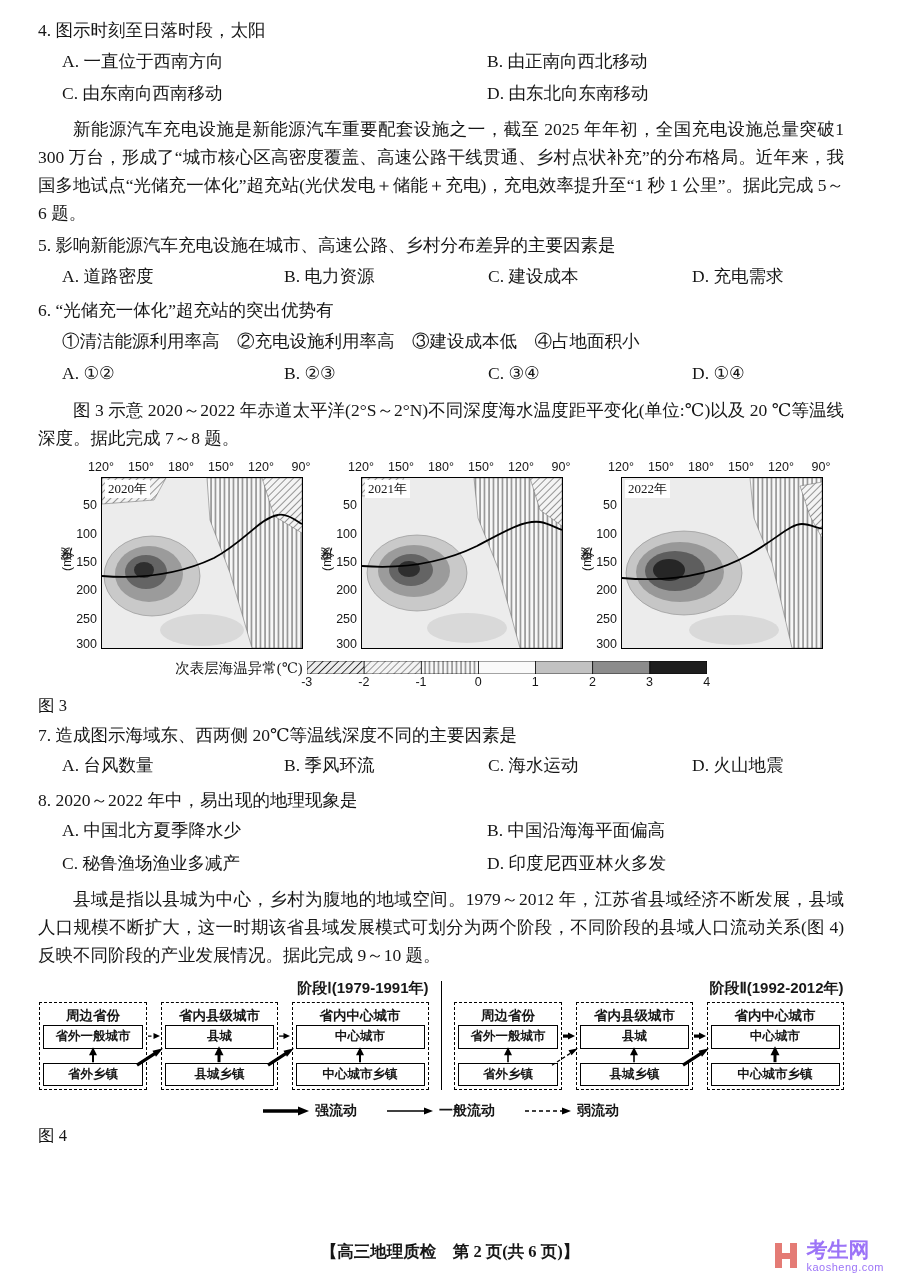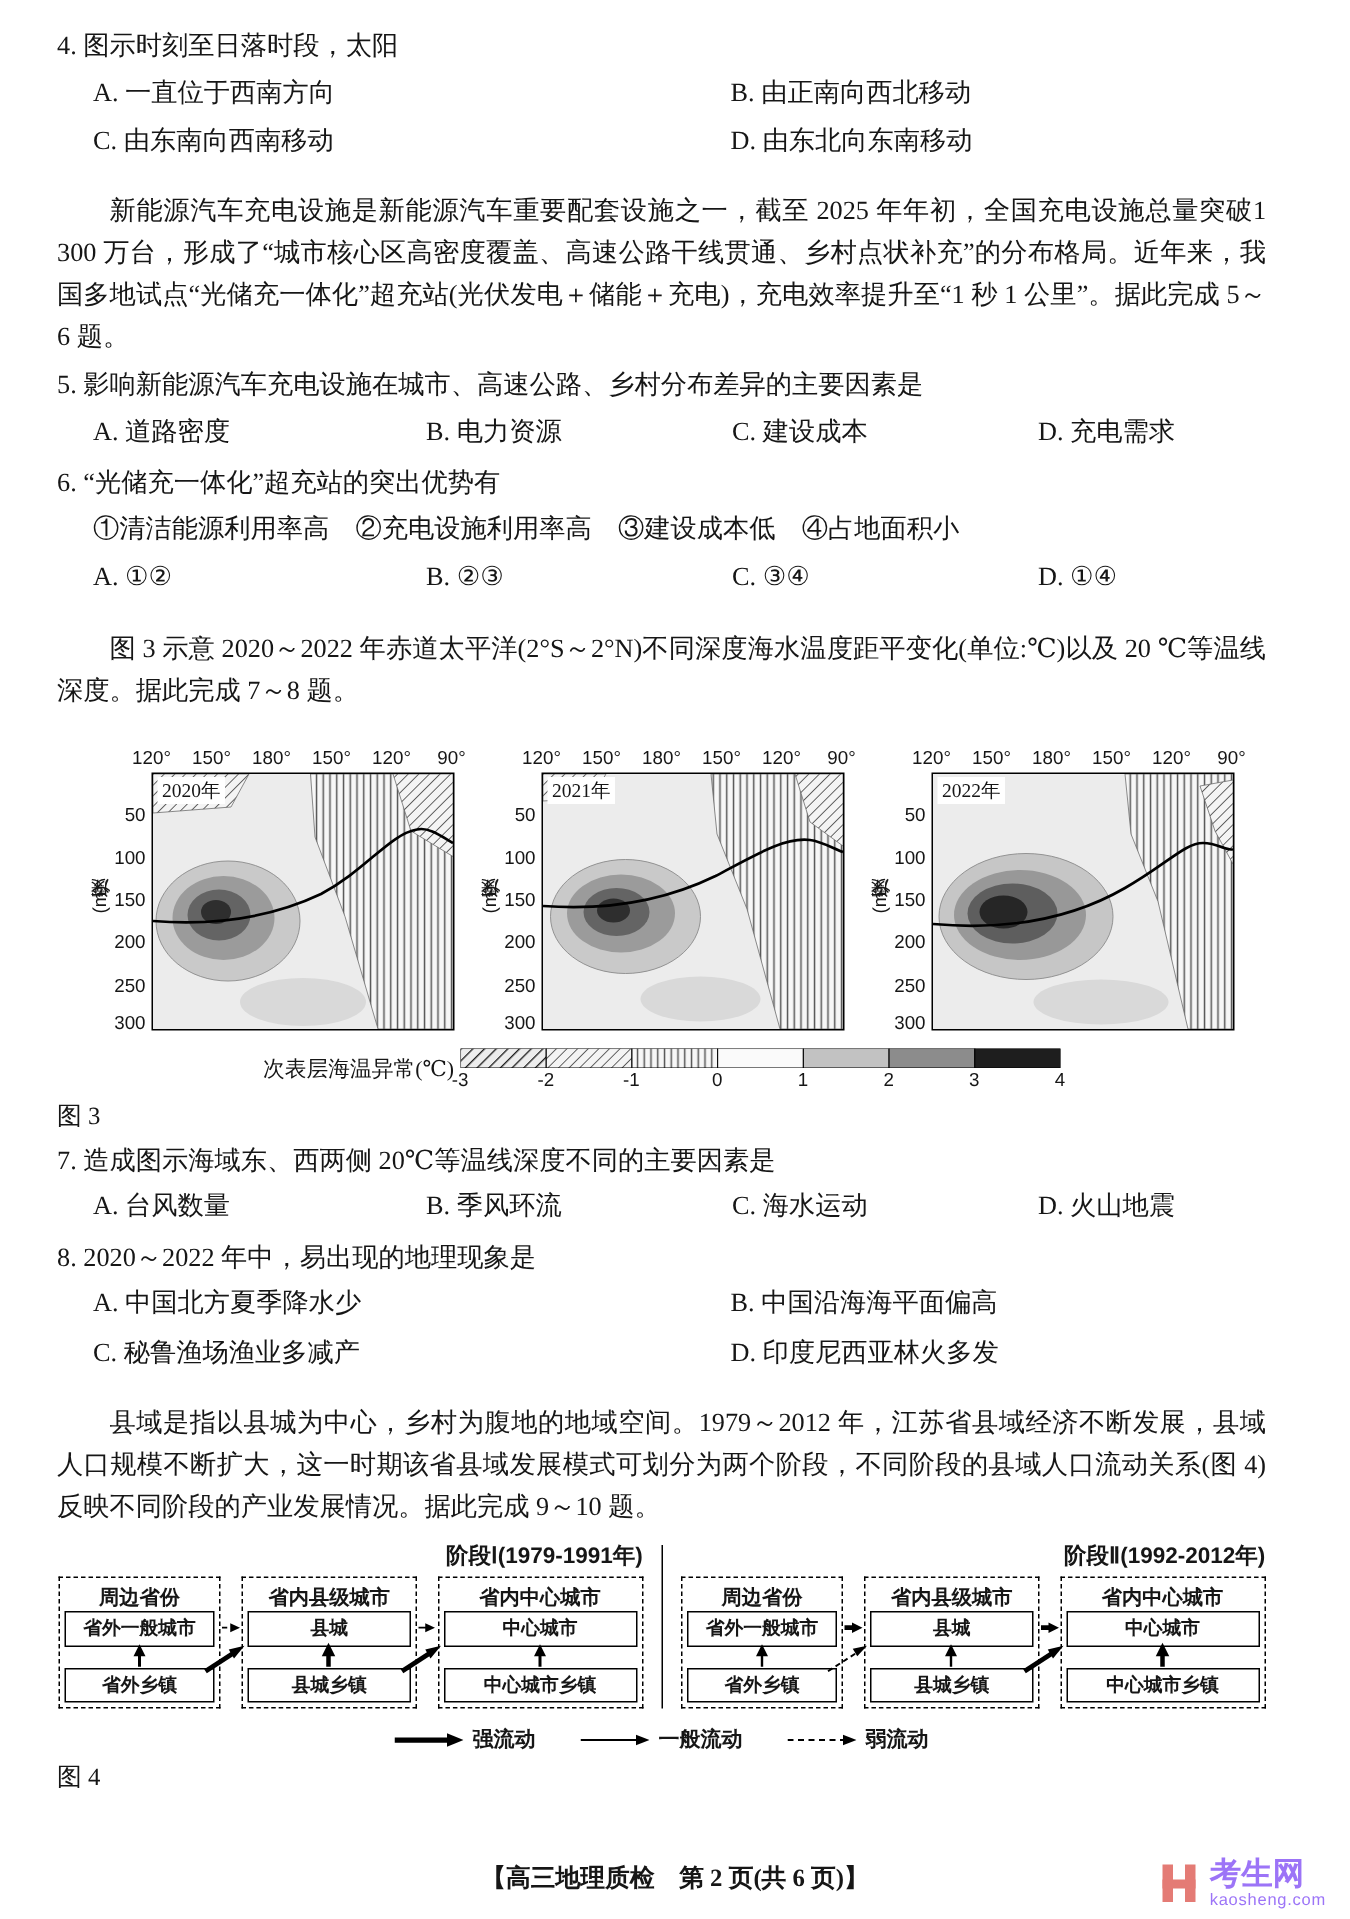--- a/index.html
+++ b/index.html
@@ -4,24 +4,24 @@
 <style>
   html,body{margin:0;padding:0}
   body{width:900px;height:1279px;background:#fff;color:#161616;position:relative;overflow:hidden;
        font-family:"Liberation Serif","DejaVu Serif",serif}
   .page{padding:12px 56px 0 38px;position:relative}
 
   .stem{font-size:17.5px;line-height:1.58;margin-top:5px}
   .opts2{display:grid;grid-template-columns:425px 1fr;padding-left:24px;font-size:17.5px;line-height:1.85}
   .opts4{display:grid;grid-template-columns:222px 204px 204px 1fr;padding-left:24px;font-size:17.5px;line-height:1.85}
   .subitems{padding-left:24px;font-size:17.5px;line-height:1.85}
-  .passage{font-size:17.5px;line-height:1.6;text-indent:2em;text-align:justify;margin-top:17px}
+  .passage{font-size:17.5px;line-height:1.6;text-indent:2em;text-align:justify;margin-top:6px}
 
   
-  .fig3{margin-top:24px}
+  .fig3{margin-top:8px}
   .fig3-panels{display:flex;justify-content:center;gap:16px}
   .fig3-xticks{position:relative;height:17px;margin-left:42px;width:200px;font-size:12.5px;
                font-family:"Liberation Sans",sans-serif}
   .fig3-xticks span{position:absolute;top:0;transform:translateX(-50%);white-space:nowrap}
   .fig3-xticks span:nth-child(1){left:0}
   .fig3-xticks span:nth-child(2){left:20%}
   .fig3-xticks span:nth-child(3){left:40%}
   .fig3-xticks span:nth-child(4){left:60%}
   .fig3-xticks span:nth-child(5){left:80%}
   .fig3-xticks span:nth-child(6){left:100%}
@@ -33,21 +33,21 @@
   .fig3-yticks span{position:absolute;right:4px;transform:translateY(-50%)}
   .fig3-yticks span:nth-child(1){top:28px}
   .fig3-yticks span:nth-child(2){top:57px}
   .fig3-yticks span:nth-child(3){top:85px}
   .fig3-yticks span:nth-child(4){top:113px}
   .fig3-yticks span:nth-child(5){top:142px}
   .fig3-yticks span:nth-child(6){top:167px}
   .fig3-plot{position:relative;width:200px;height:170px;border:1px solid #000;background:#fff}
   .fig3-plot svg{display:block;width:100%;height:100%}
   .fig3-year{position:absolute;top:2px;left:3px;background:#fff;padding:0 3px;font-size:13px}
-  .fig3-legendrow{display:flex;justify-content:center;align-items:center;gap:4px;margin-top:12px}
+  .fig3-legendrow{display:flex;justify-content:center;align-items:flex-start;gap:4px;margin-top:12px}
   .fig3-legendtitle{font-size:14.5px;line-height:14px}
   .fig3-bar svg{display:block}
   .fig3-barticks{position:relative;height:16px;width:400px;font-size:12.5px;font-family:"Liberation Sans",sans-serif}
   .fig3-barticks span{position:absolute;top:1px;transform:translateX(-50%)}
   .fig3-barticks span:nth-child(1){left:0}
   .fig3-barticks span:nth-child(2){left:14.29%}
   .fig3-barticks span:nth-child(3){left:28.57%}
   .fig3-barticks span:nth-child(4){left:42.86%}
   .fig3-barticks span:nth-child(5){left:57.14%}
   .fig3-barticks span:nth-child(6){left:71.43%}

